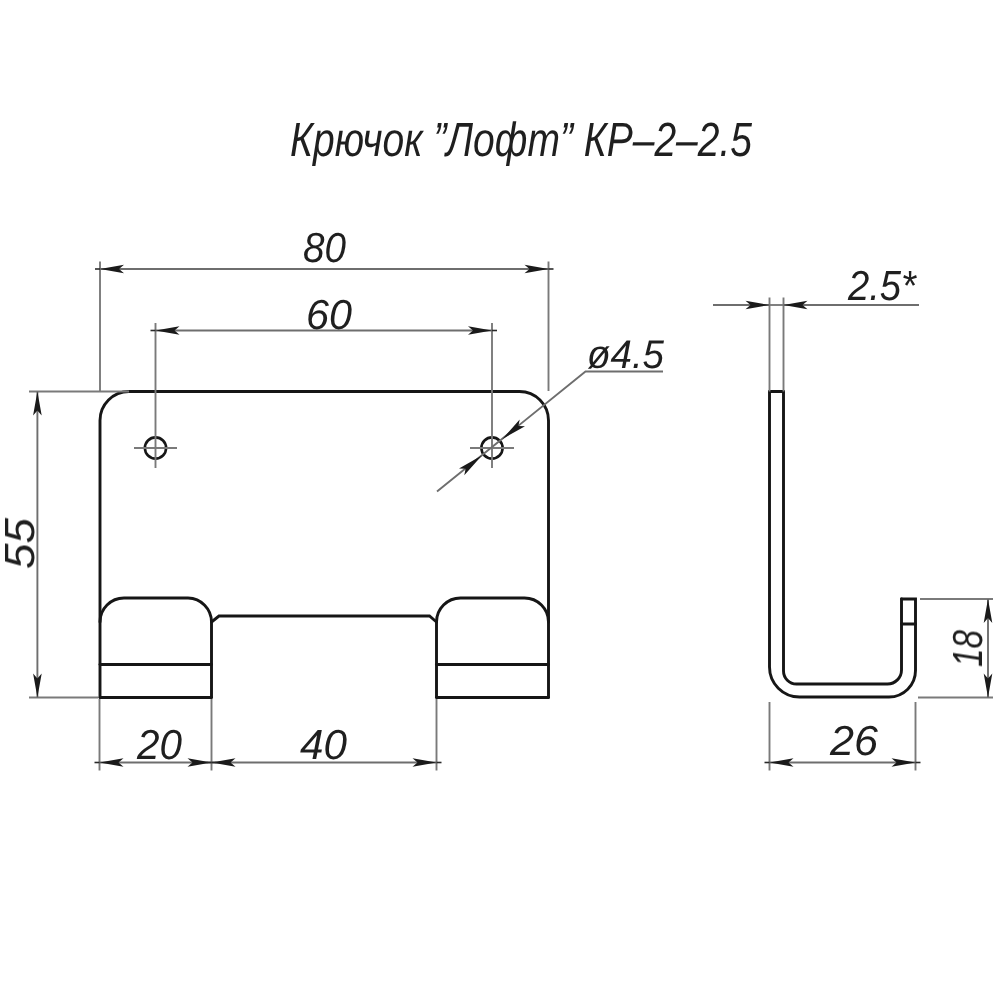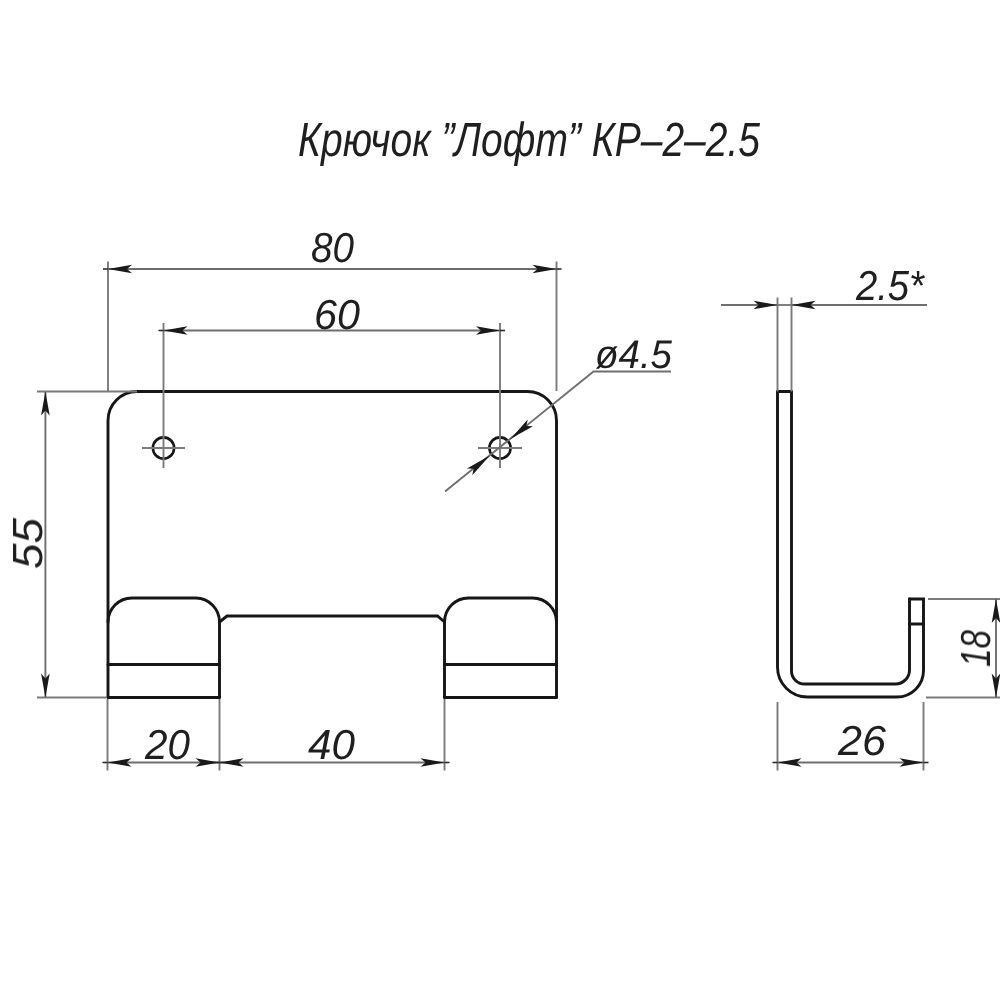--- a/index.html
+++ b/index.html
@@ -1,16 +1,16 @@
 <!DOCTYPE html>
 <html><head>
 <meta charset="utf-8">
 <style>
   html,body{margin:0;padding:0;background:#ffffff;}
-  #c{width:928px;height:1000px;position:relative;margin-left:8px;}
+  #c{width:928px;height:1000px;position:relative;}
   svg{position:absolute;top:0;left:0;opacity:0.999;filter:blur(0.55px);}
   text{font-family:"Liberation Sans",sans-serif;font-style:italic;fill:#1f1f1f;text-rendering:geometricPrecision;}
 </style>
 </head>
 <body>
 <div id="c">
 <svg width="1000" height="1000" viewBox="0 0 1000 1000">
   <rect width="1000" height="1000" fill="#ffffff"></rect>
 
   <g stroke="#161616" stroke-width="2.9" fill="none" stroke-linecap="round">

